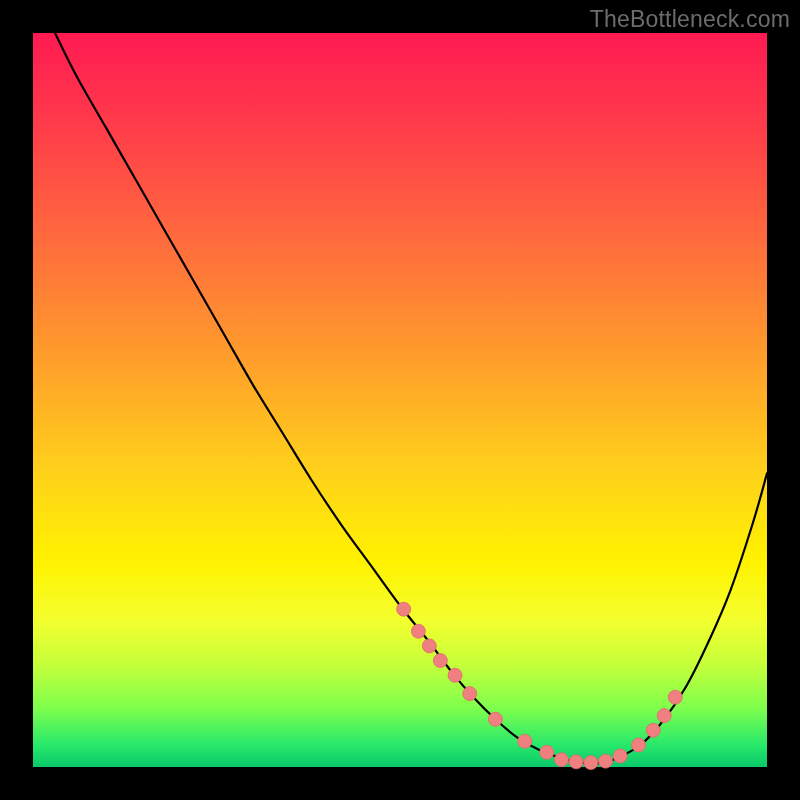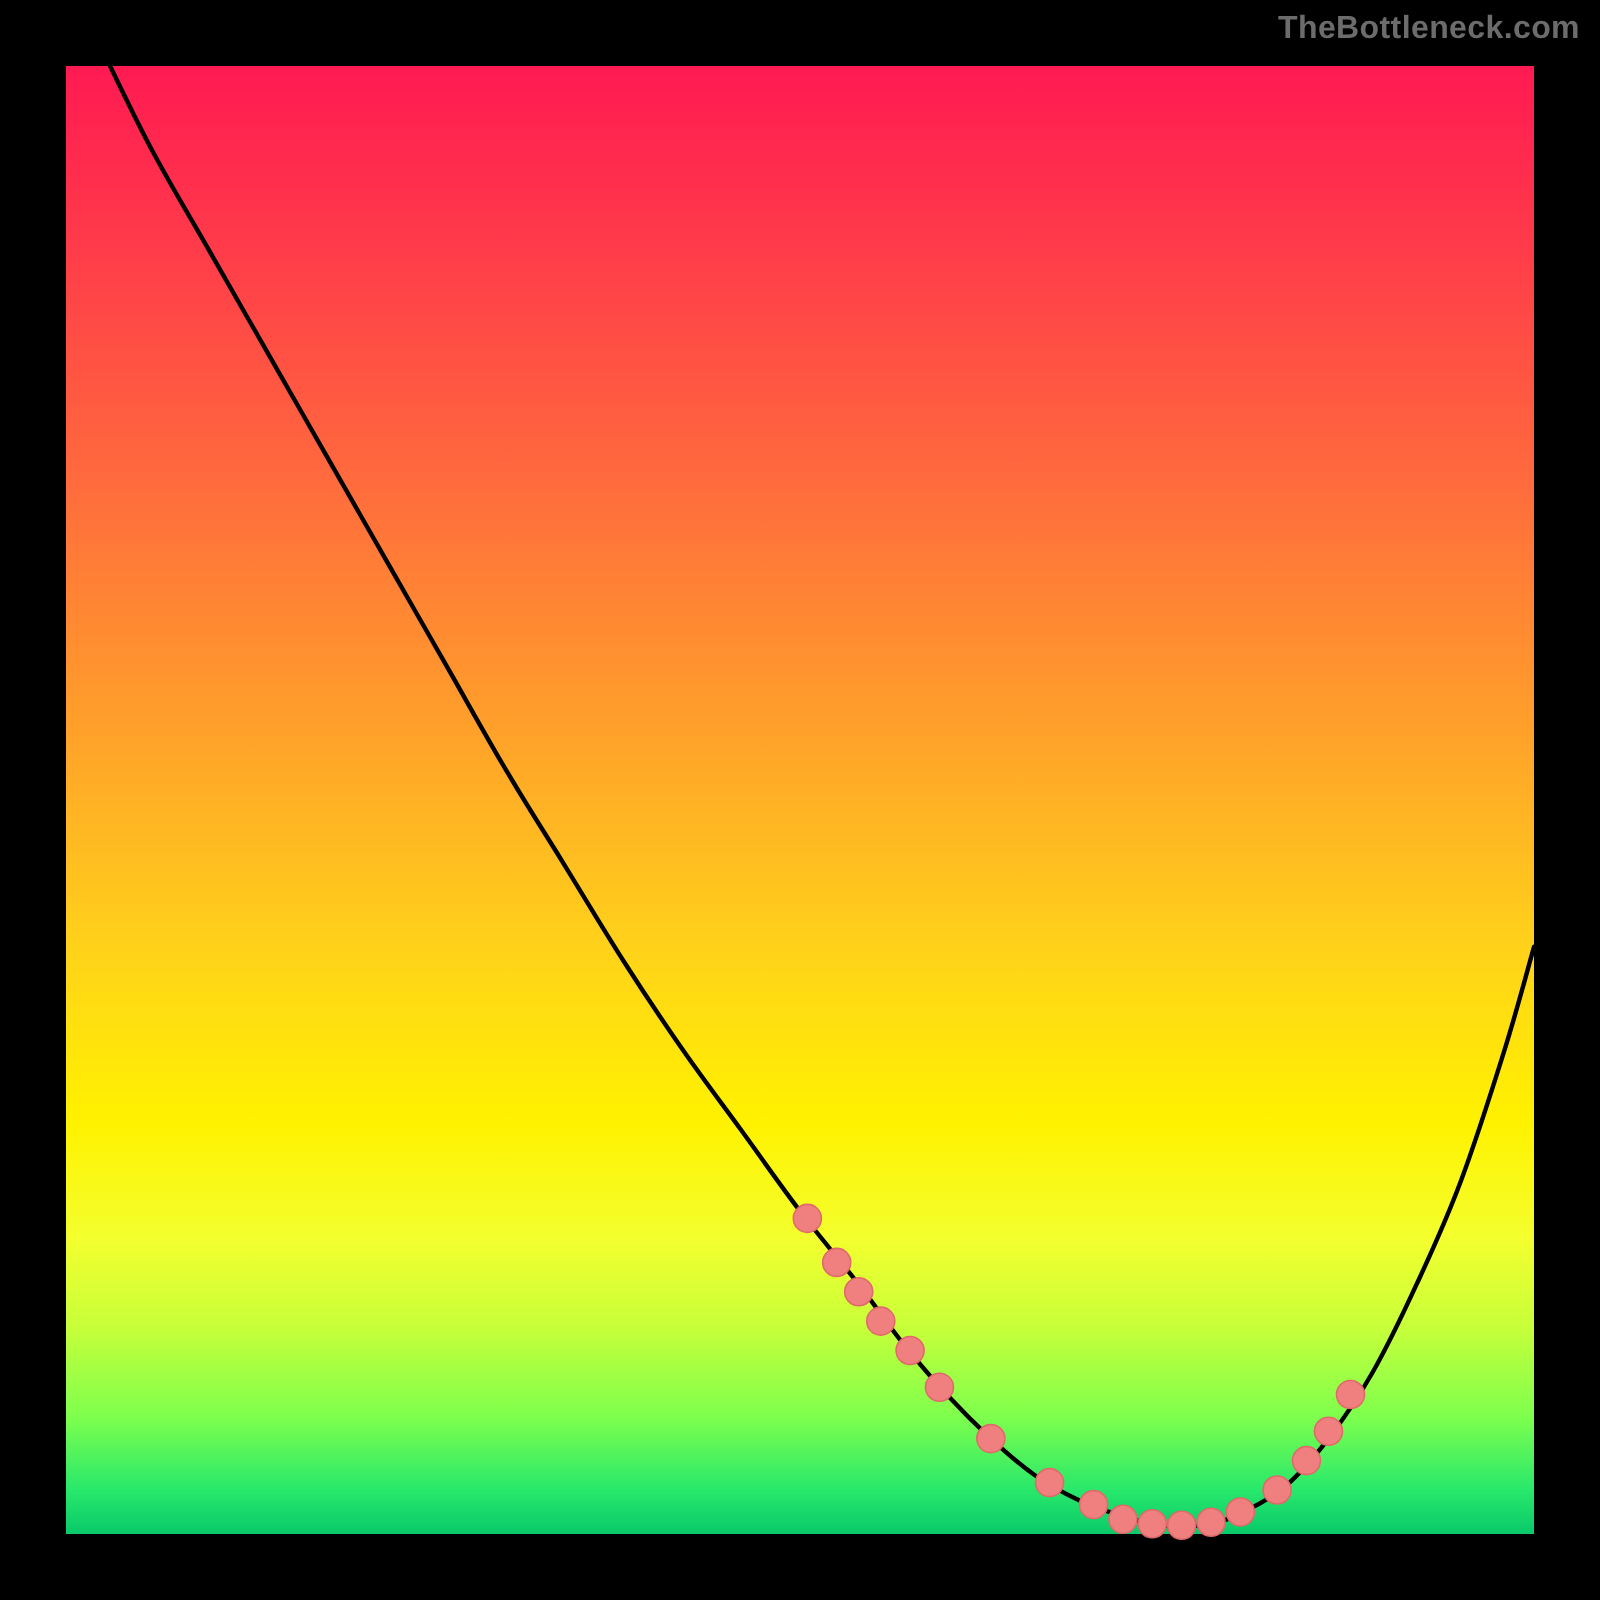--- a/index.html
+++ b/index.html
@@ -43,22 +43,22 @@
     top: 0;
     width: 734px;
     height: 734px;
     overflow: visible;
   }
   .watermark {
     position: absolute;
     top: 6px;
     right: 10px;
     font-family: Arial, Helvetica, sans-serif;
-    font-size: 16px;
-    font-weight: 700;
+    font-size: 23px;
+    font-weight: 400;
     color: #6c6c6c;
     letter-spacing: 0.2px;
     user-select: none;
   }
 </style>
 </head>
 <body>
 
 <div class="stage">
 

